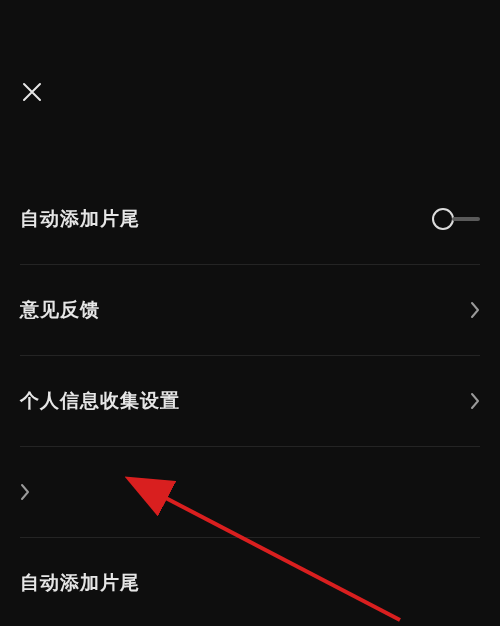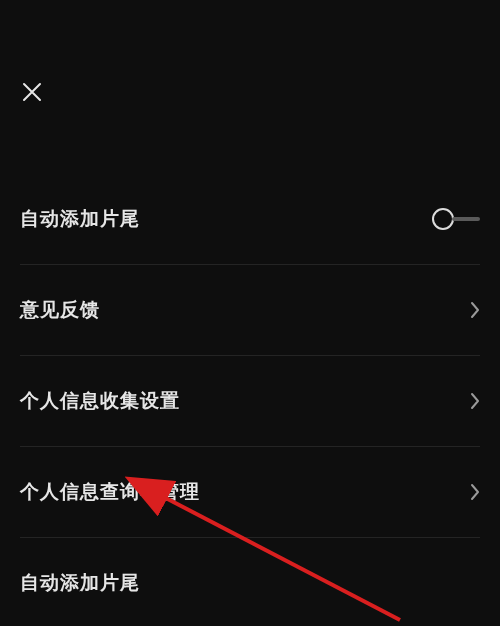--- a/index.html
+++ b/index.html
@@ -107,21 +107,20 @@
     <div class="item">
       <span class="label">个人信息收集设置</span>
       <span class="chevron">
         <svg width="10" height="18" viewBox="0 0 10 18">
             <path d="M2 2 L8 9 L2 16" stroke="#9a9a9a" stroke-width="2" fill="none" stroke-linecap="round" stroke-linejoin="round"></path>
           </svg>
       </span>
     </div>
 
     <div class="item">
-      <span class="label">个人信息查询与管理</span>
       <span class="chevron">
         <svg width="10" height="18" viewBox="0 0 10 18">
             <path d="M2 2 L8 9 L2 16" stroke="#9a9a9a" stroke-width="2" fill="none" stroke-linecap="round" stroke-linejoin="round"></path>
           </svg>
       </span>
     </div>
 
     <div class="item">
       <span class="label">自动添加片尾</span>
     </div>

